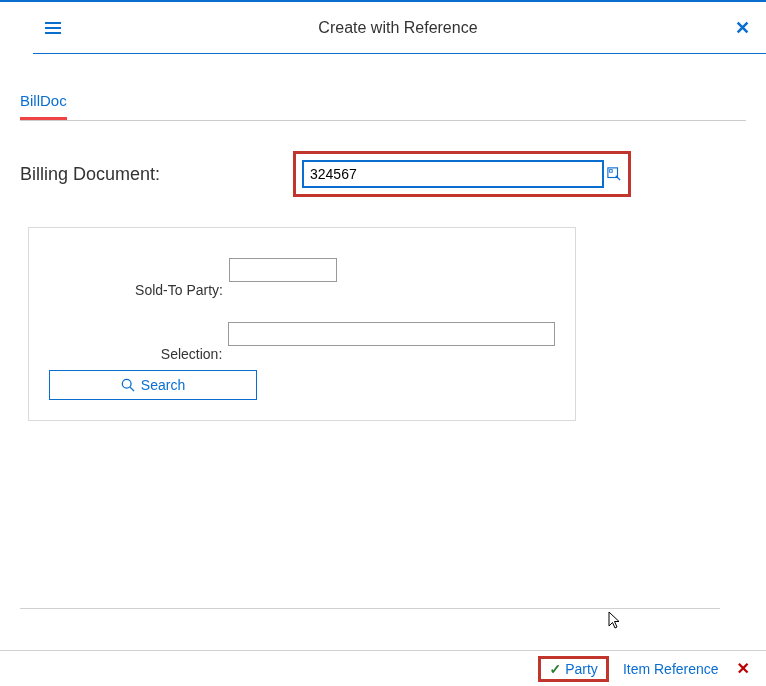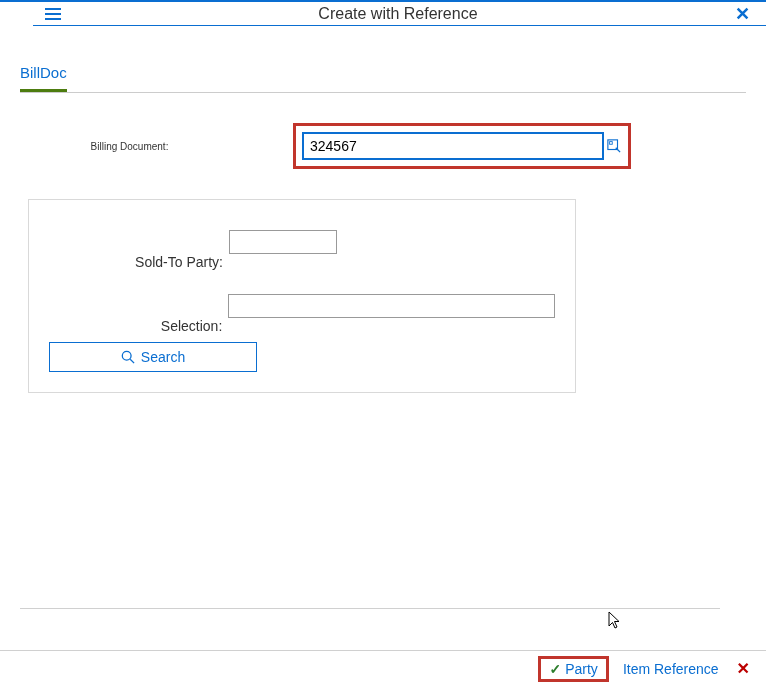--- a/index.html
+++ b/index.html
@@ -16,21 +16,21 @@
     overflow: hidden;
   }
   .topbar {
     height: 2px;
     background: #0a6ed1;
   }
   .header {
     display: flex;
     align-items: center;
     justify-content: space-between;
-    height: 24px;
+    height: 52px;
     padding: 0 12px;
     border-bottom: 1px solid #0a6ed1;
     margin-left: 33px;
   }
   .menu-icon {
     display: flex;
     flex-direction: column;
     justify-content: center;
     gap: 3px;
     width: 20px;
@@ -62,33 +62,33 @@
     border-bottom: 1px solid #cccccc;
     margin-bottom: 30px;
     margin-top: 18px;
   }
   .tab {
     display: inline-block;
     padding: 0 0 8px 0;
     margin-right: 16px;
     font-size: 15px;
     color: #0a6ed1;
-    border-bottom: 3px solid #4d7c0f;
+    border-bottom: 3px solid #ef4444;
     cursor: pointer;
   }
   .form-row {
     display: flex;
     align-items: center;
     margin-bottom: 30px;
   }
   .form-label {
     width: 225px;
-    text-align: center;
+    text-align: left;
     padding-right: 6px;
-    font-size: 10px;
+    font-size: 18px;
     color: #333333;
   }
   .billing-doc-wrapper {
     display: flex;
     align-items: center;
     border: 3px solid #c1352c;
     padding: 6px;
     margin-left: 48px;
   }
   .billing-doc-input {

